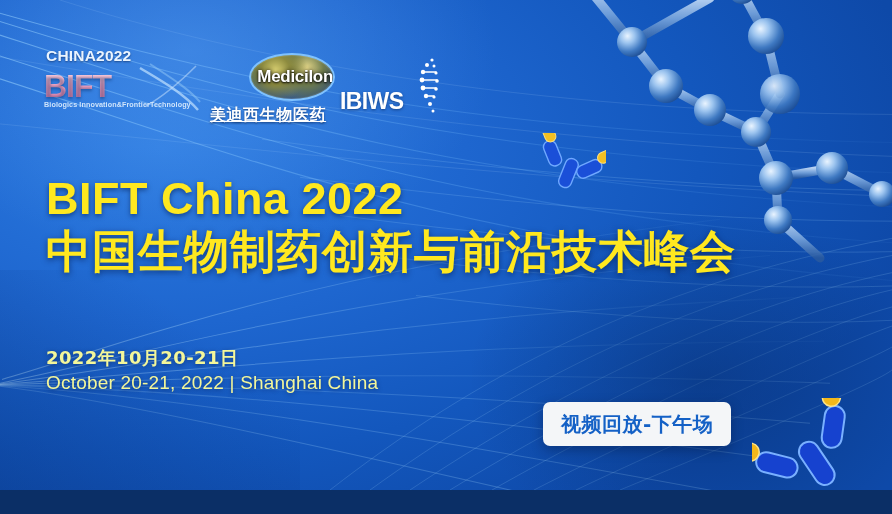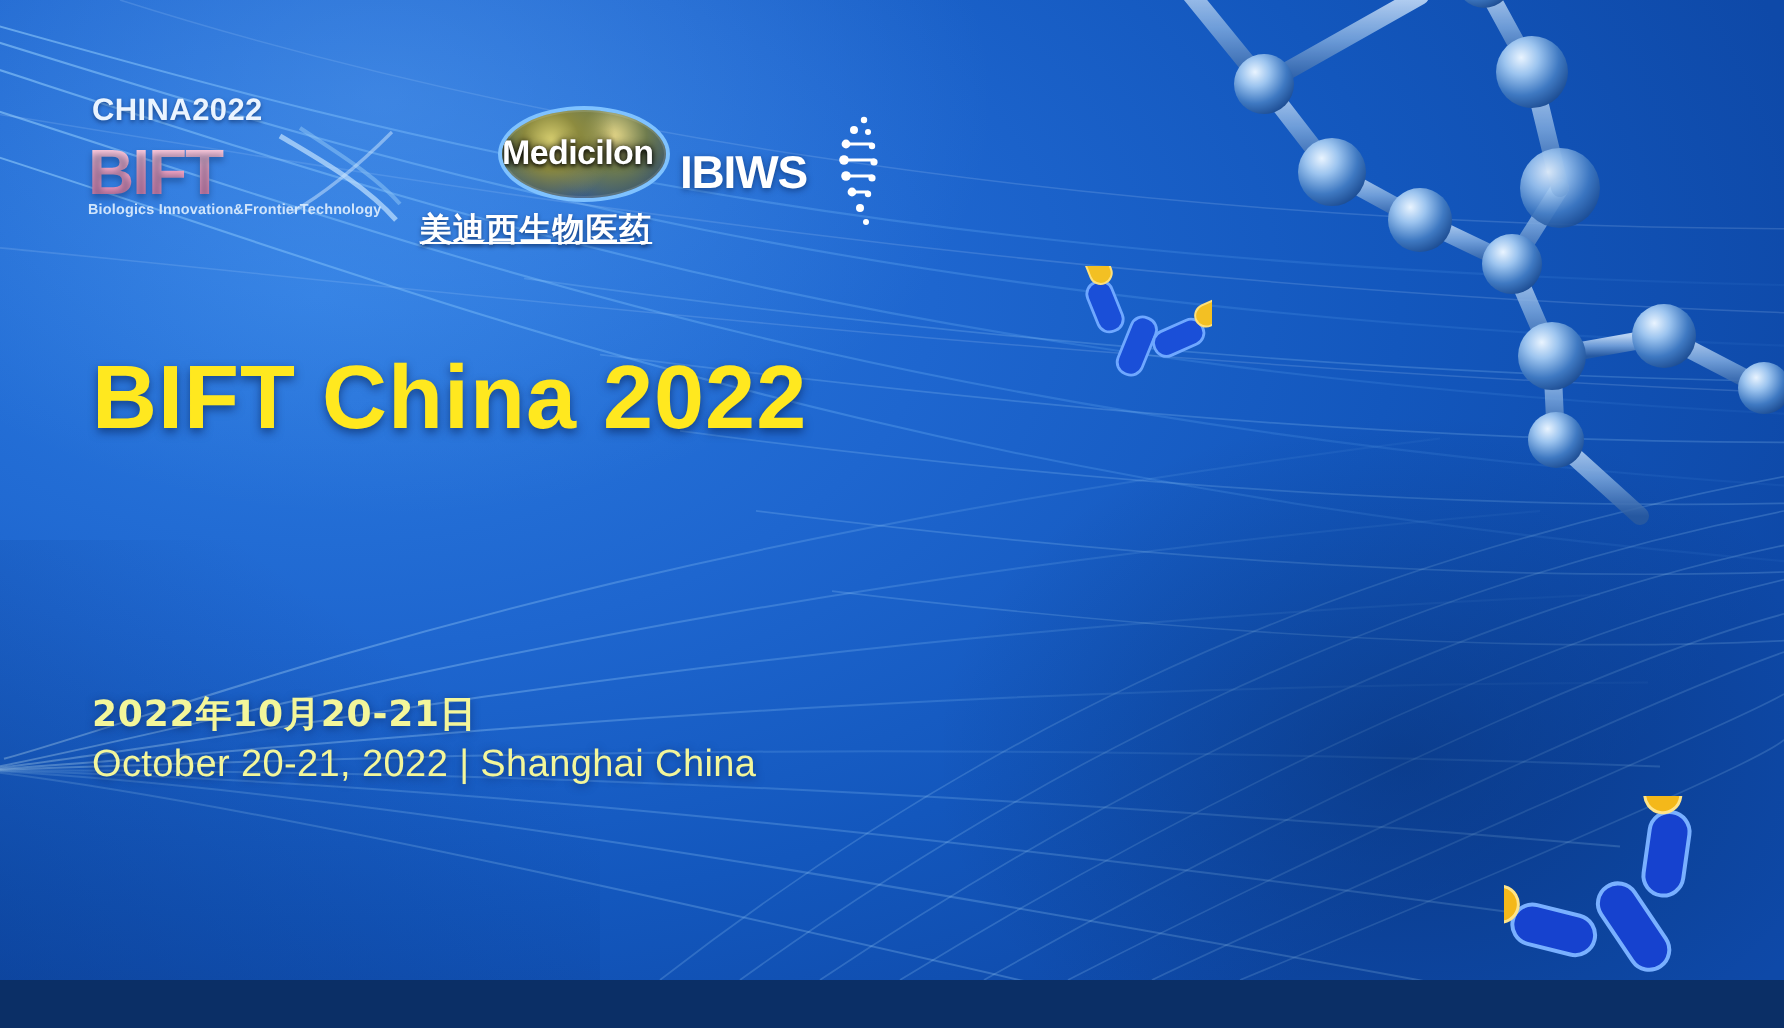--- a/index.html
+++ b/index.html
@@ -59,32 +59,32 @@
   .medicilon{width:92px;display:flex;flex-direction:column;align-items:center;gap:4px;}
   .medicilon .oval{
     position:relative;width:86px;height:48px;border-radius:50%;
     border:2px solid #7fc2ff;overflow:hidden;
     background:
       radial-gradient(circle at 30% 35%,#d8cf70 0%,#8d8b3f 22%,transparent 50%),
       radial-gradient(circle at 68% 30%,#e7d98a 0%,#6f7c4e 26%,transparent 55%),
       radial-gradient(circle at 50% 78%,#3a5f8f 0%,#2d4f7c 40%,transparent 70%),
       linear-gradient(140deg,#4b6f50,#3a5b84 50%,#24406b);
     box-shadow:0 0 0 1px rgba(255,255,255,.12) inset;
-    display:flex;align-items:center;justify-content:flex-start;margin-left:48px;
+    display:flex;align-items:center;justify-content:flex-end;margin-left:48px;
   }
   .medicilon .word{
     font-size:17px;font-weight:700;color:#ffffff;letter-spacing:-.3px;
     text-shadow:0 0 4px rgba(0,0,0,.85),0 1px 2px rgba(0,0,0,.9);
   }
   .medicilon .cn{
     font-size:16px;font-weight:700;color:#ffffff;letter-spacing:.6px;
     text-shadow:0 1px 2px rgba(0,25,70,.6);white-space:nowrap;text-decoration:underline;
   }
 
-  .ibiws{display:flex;align-items:center;gap:3px;margin-top:-6px;}
+  .ibiws{display:flex;align-items:flex-end;gap:3px;margin-top:-6px;}
   .ibiws .word{
     font-size:23px;font-weight:800;color:#ffffff;letter-spacing:-.6px;
     text-shadow:0 1px 3px rgba(0,25,70,.55);
   }
   .ibiws .helix{width:34px;height:58px;}
 
   
   .headline{position:absolute;left:46px;top:176px;}
   .h-en{
     font-size:45px;font-weight:700;color:#ffe81f;line-height:1.02;letter-spacing:.5px;
@@ -303,21 +303,25 @@
           <path d="M17,23 L31,23"></path>
           <path d="M18,31 L30,31"></path>
           <path d="M21,39 L28,39"></path>
         </g>
       </svg>
     </div>
   </div>
 
   <div class="headline">
     <div class="h-en">BIFT China 2022</div>
+    <div class="h-cn">中国生物制药创新与前沿技术峰会</div>
   </div>
 
   <div class="dates">
     <div class="d-cn">2022年10月20-21日</div>
     <div class="d-en">October 20-21, 2022 | Shanghai China</div>
   </div>
 
+  <div class="replay-badge">
+    <span>视频回放-下午场</span>
+  </div>
 
 </div>
 
 </body></html>

